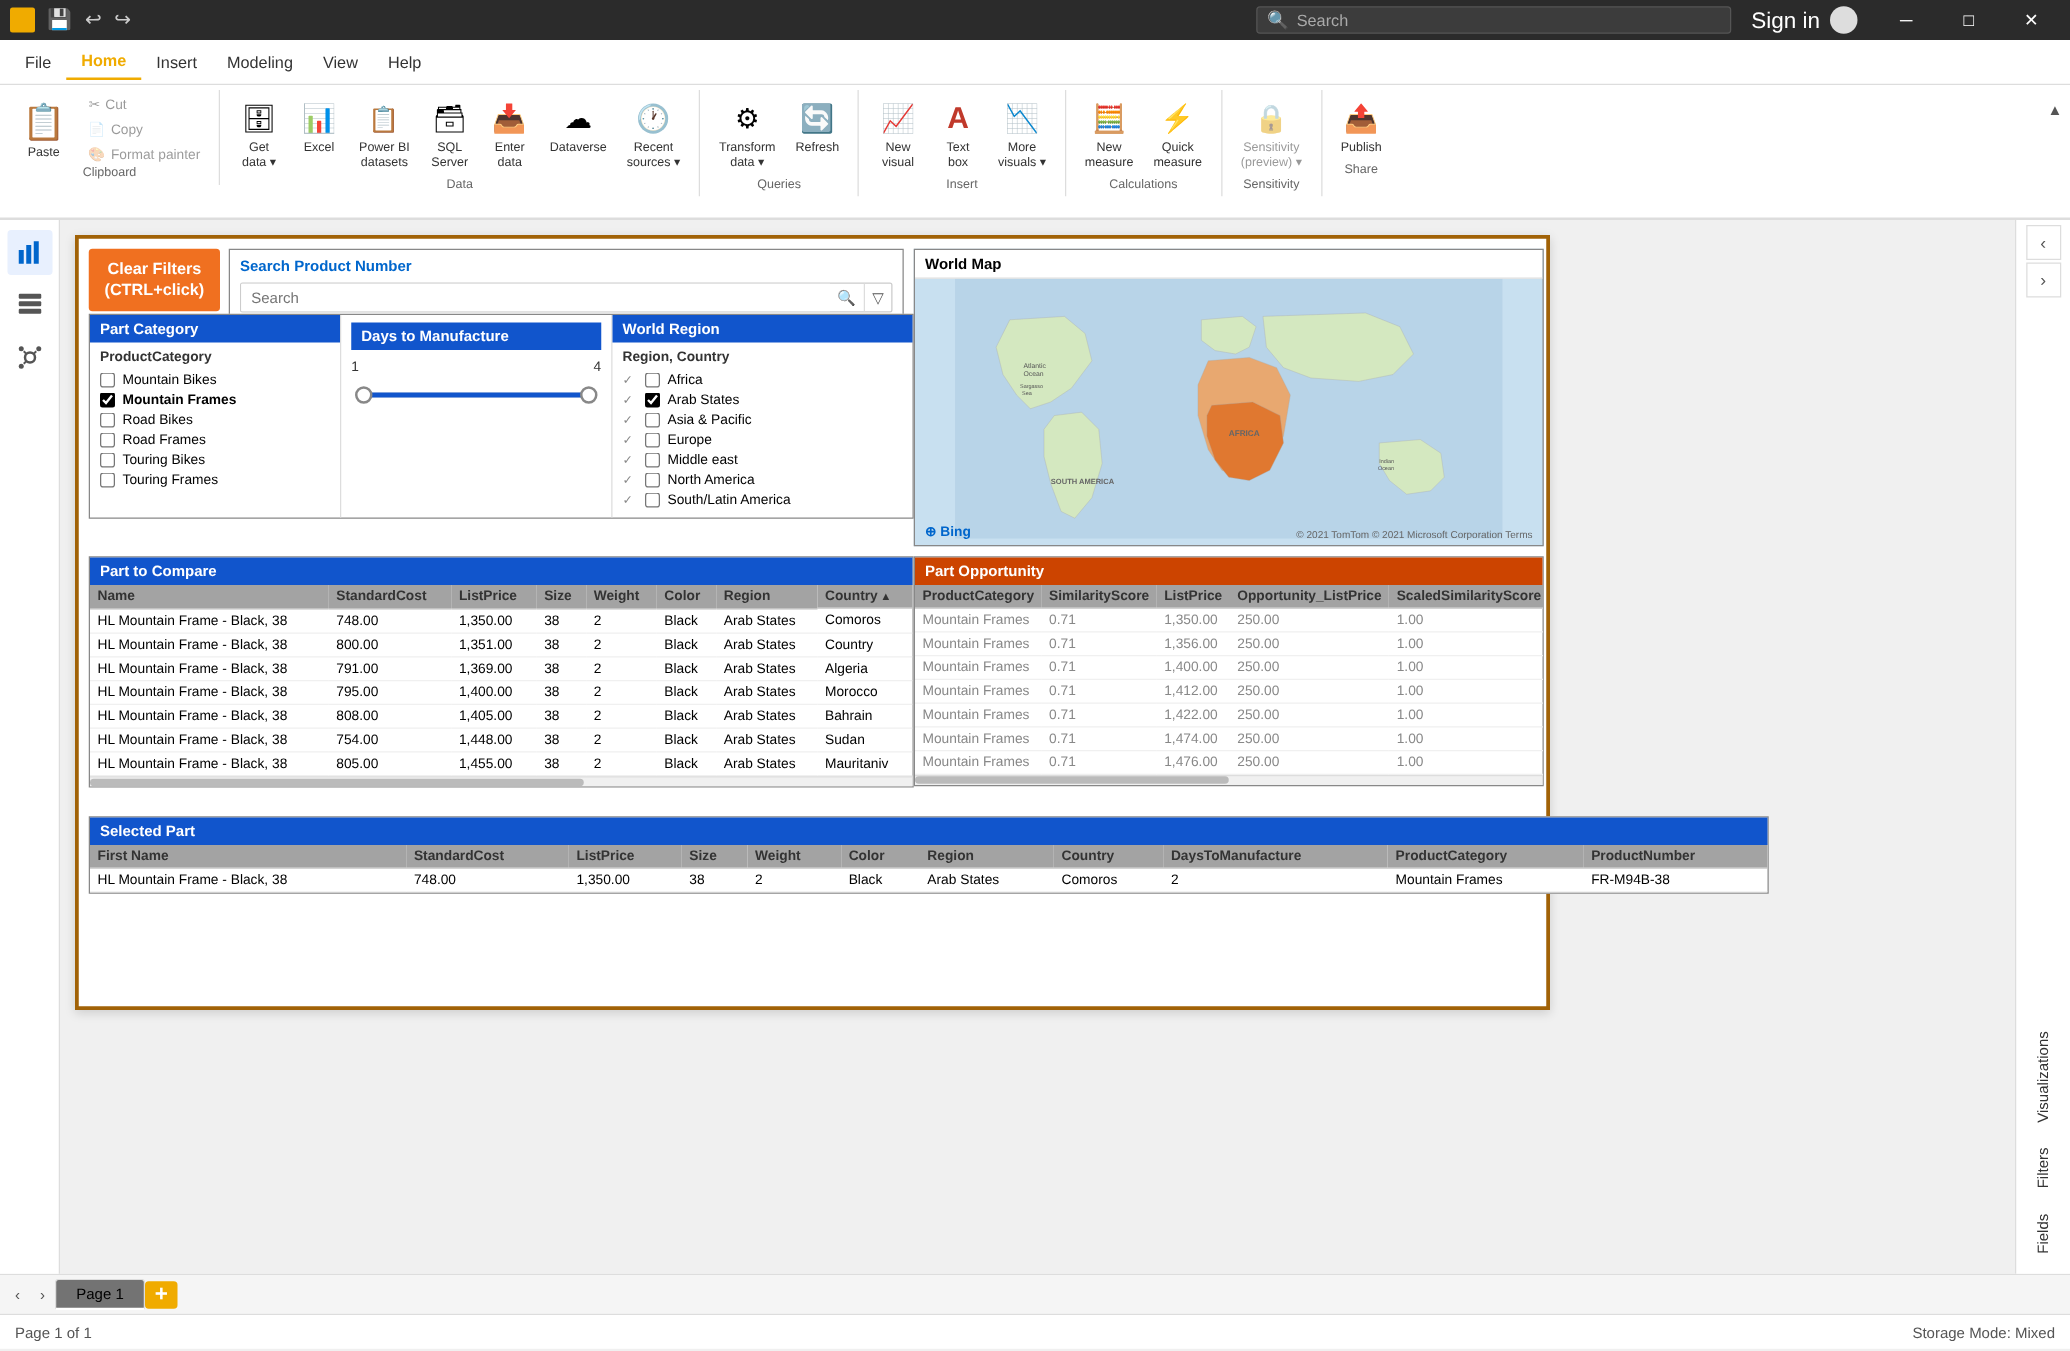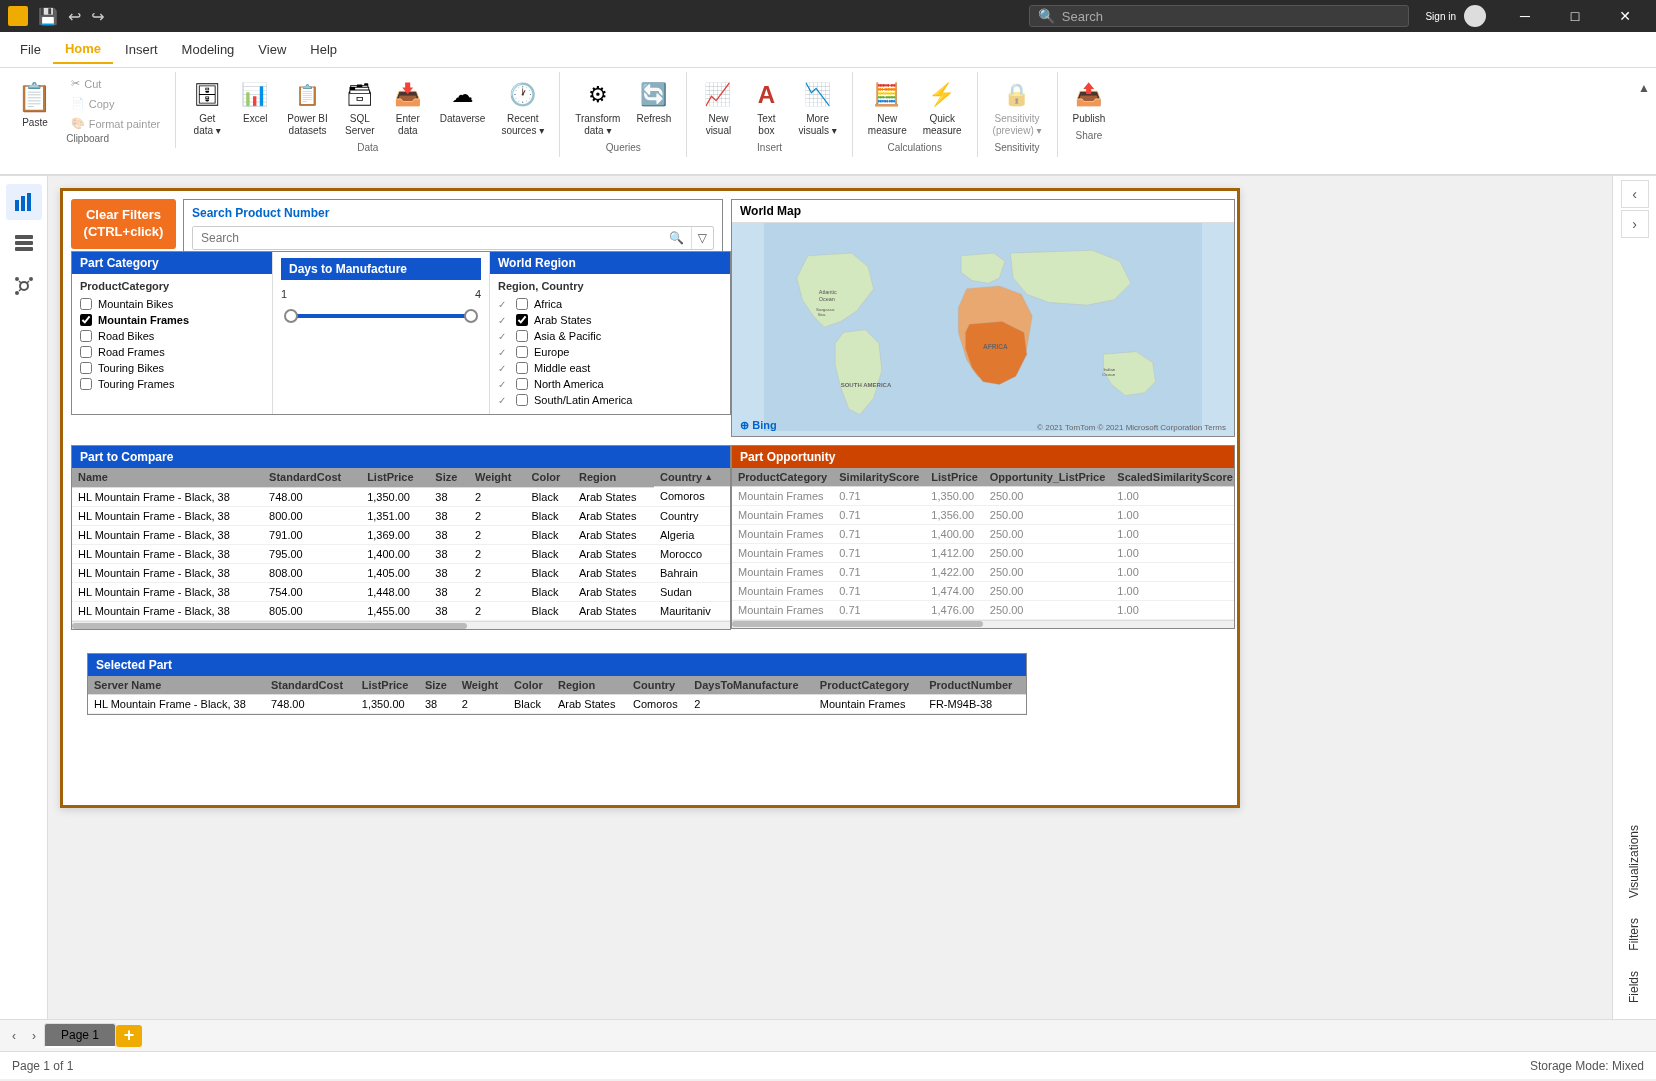--- a/index.html
+++ b/index.html
@@ -12,21 +12,21 @@
     #titlebar .win-controls { display: flex; gap: 4px; align-items: center; }
     #titlebar .win-btn { width: 46px; height: 32px; display: flex; align-items: center; justify-content: center; cursor: pointer; font-size: 14px; color: #fff; }
     .tb-icon { width: 20px; height: 20px; background: #555; border-radius: 2px; display: inline-block; }
 
     
     .title-search { background: #3c3c3c; border: 1px solid #555; border-radius: 3px; display: flex; align-items: center; padding: 2px 8px; gap: 6px; width: 380px; }
     .title-search input { background: transparent; border: none; color: #fff; font-size: 13px; outline: none; width: 100%; }
     .title-search input::placeholder { color: #aaa; }
 
     
-    .signin-area { display: flex; align-items: center; gap: 8px; color: #fff; font-size: 10px; }
+    .signin-area { display: flex; align-items: center; gap: 8px; color: #fff; font-size: 18px; }
     .avatar-circle { width: 22px; height: 22px; border-radius: 50%; background: #ddd; }
 
     
     #menubar { background: #fff; height: 36px; display: flex; align-items: center; padding: 0 8px; border-bottom: 1px solid #ddd; }
     .menu-item { padding: 6px 12px; font-size: 13px; cursor: pointer; color: #333; }
     .menu-item.active { color: #f0ab00; border-bottom: 2px solid #f0ab00; }
 
     
     #ribbon { background: #fff; border-bottom: 2px solid #ddd; padding: 4px 0 0 0; display: flex; align-items: flex-start; min-height: 108px; }
     .ribbon-group { display: flex; flex-direction: column; align-items: flex-start; border-right: 1px solid #ddd; padding: 2px 8px 2px 8px; }
@@ -588,27 +588,27 @@
 
     </tr>
               </tbody>
           </table>
         </div>
         <div style="height:8px;background:#f0f0f0;border-top:1px solid #ddd;">
           <div style="height:6px;width:50%;background:#bbb;border-radius:3px;"></div>
         </div>
       </div>
 
-      <div style="position:absolute;top:462px;left:8px;width:940px;border:1px solid #888;background:#fff;margin-left:16px;">
+      <div style="position:absolute;top:462px;left:8px;width:1344px;border:1px solid #888;background:#fff;">
         <div class="section-header">Selected Part</div>
         <div style="overflow-x:auto;">
           <table>
             <thead>
               <tr>
-                <th>Server Name</th>
+                <th>First Name</th>
                 <th>StandardCost</th>
                 <th>ListPrice</th>
                 <th>Size</th>
                 <th>Weight</th>
                 <th>Color</th>
                 <th>Region</th>
                 <th>Country</th>
                 <th>DaysToManufacture</th>
                 <th>ProductCategory</th>
                 <th>ProductNumber</th>

